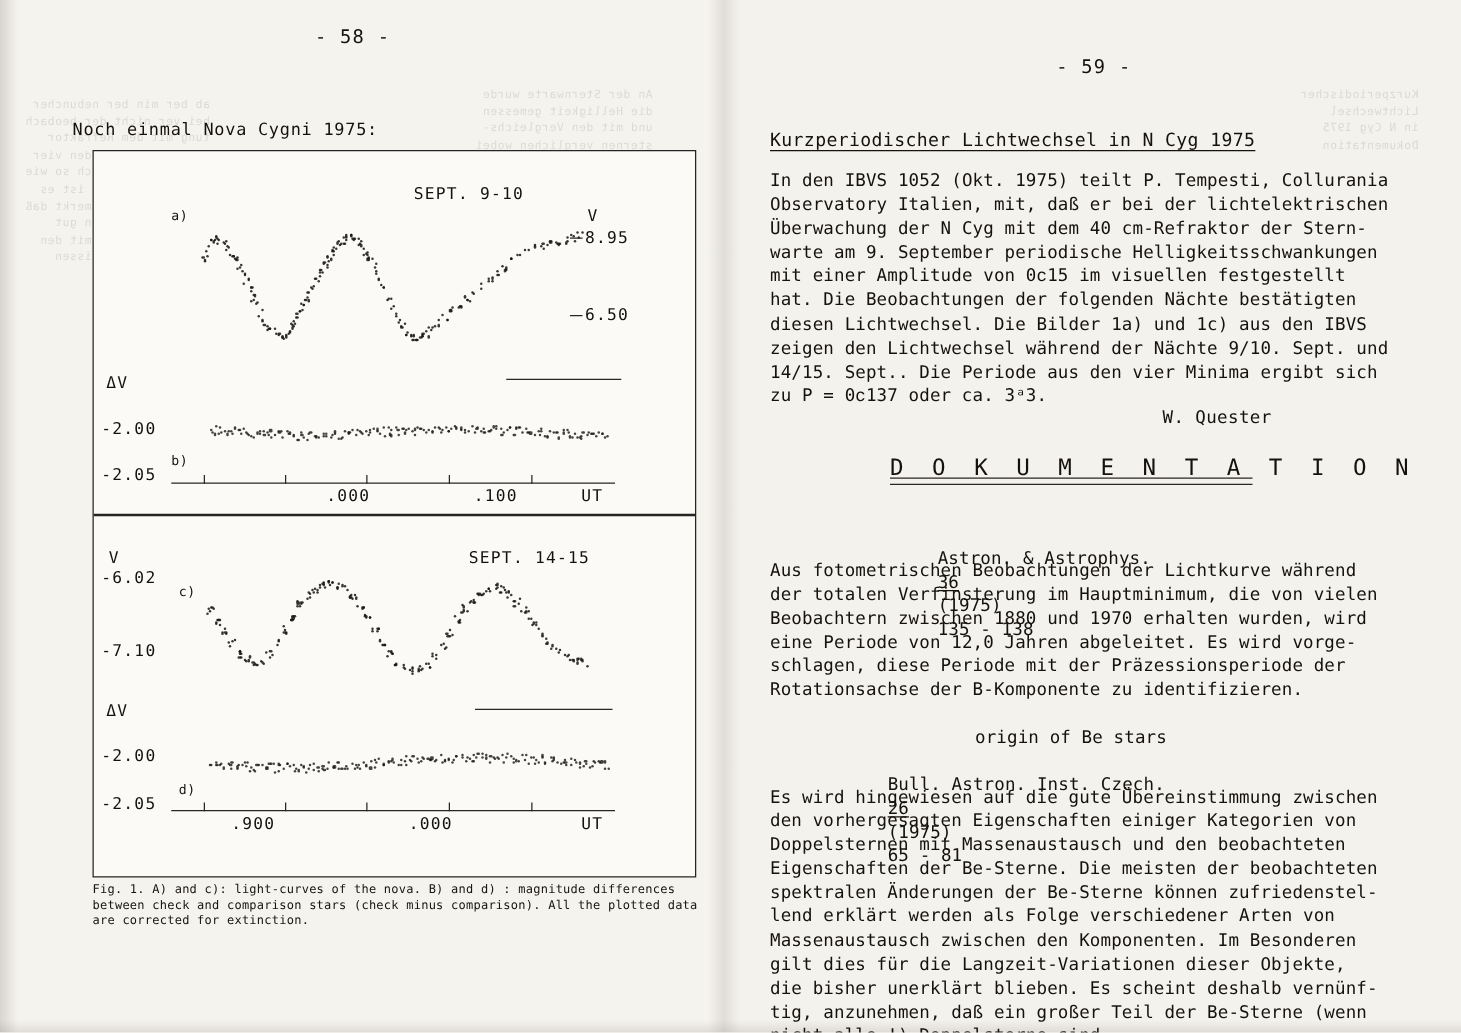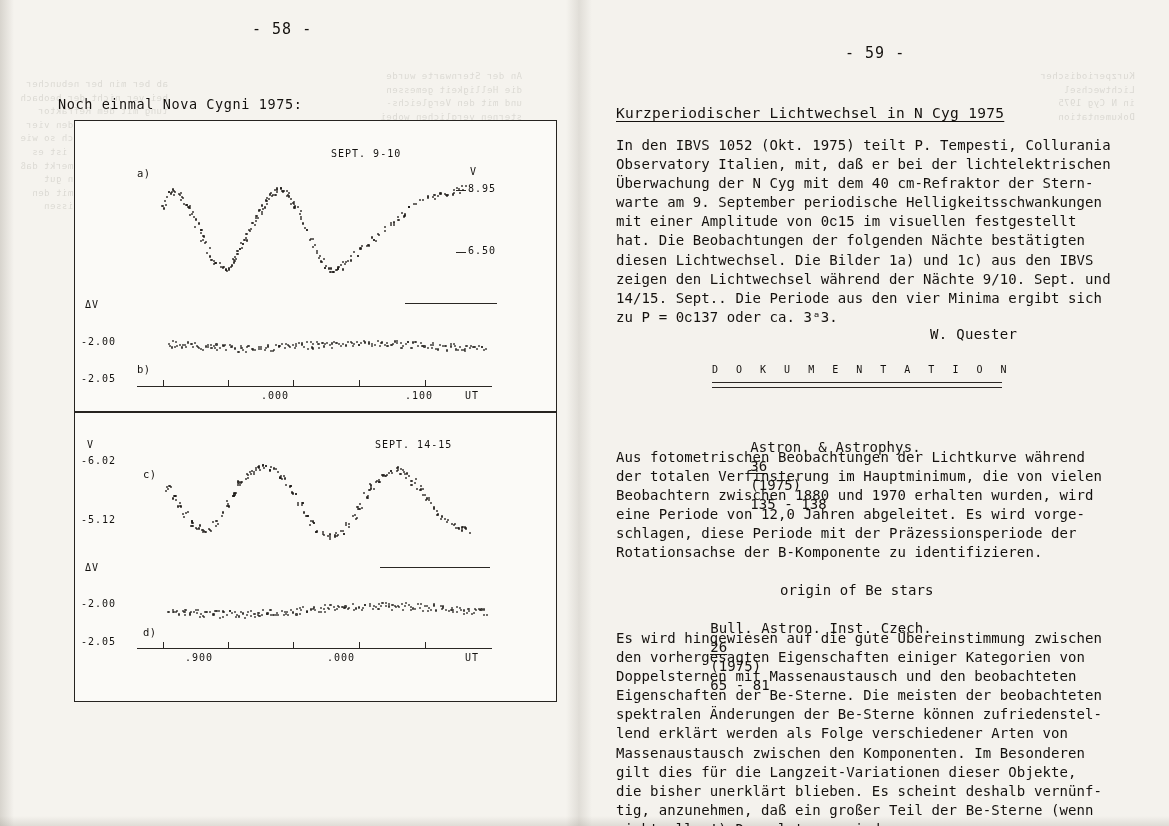--- a/index.html
+++ b/index.html
@@ -29,33 +29,33 @@
   .folio{position:absolute;font-size:15px;letter-spacing:1px;}
   #folio-left{left:252px;top:20px;}
   #folio-right{left:845px;top:44px;}
 
   .caption-head{position:absolute;left:58px;top:96px;font-size:13.5px;letter-spacing:0.6px;}
 
   
   .figure{position:absolute;left:74px;top:120px;width:481px;height:580px;
     border:1.5px solid #262320;background:#fbfaf7;}
   .fig-divider{position:absolute;left:0;top:290px;width:481px;height:1.5px;background:#262320;}
-  .fig-label{position:absolute;font-size:10px;letter-spacing:1px;color:#141210;}
+  .fig-label{position:absolute;font-size:13px;letter-spacing:1px;color:#141210;}
   .axis-line{position:absolute;background:#2a2724;}
   .tick{position:absolute;width:1.2px;height:7px;background:#2a2724;}
   .panel-letter{position:absolute;font-size:10.5px;letter-spacing:0.5px;}
   .dot{position:absolute;width:2.2px;height:2.2px;border-radius:50%;background:#181512;}
 
   .fig-caption{position:absolute;left:74px;top:706px;width:492px;font-size:9.6px;
     line-height:12.6px;letter-spacing:0.2px;color:#17140f;}
   .r-title{position:absolute;left:616px;top:105px;font-size:14.5px;letter-spacing:0.3px;
     text-decoration:underline;text-underline-offset:3px;}
   .para{position:absolute;font-size:14px;line-height:19.1px;letter-spacing:0.1px;white-space:pre-wrap;}
   .signature{position:absolute;right:120px;font-size:14px;letter-spacing:0.3px;}
-  .dok{position:absolute;left:712px;top:364px;font-size:10px;letter-spacing:6px;}
+  .dok{position:absolute;left:712px;top:364px;font-size:18px;letter-spacing:6px;}
   .dok-rule{position:absolute;left:712px;top:382px;width:290px;height:0;
     border-top:1.5px solid #2b2724;border-bottom:1.5px solid #2b2724;height:4px;}
   .ref{position:absolute;font-size:14px;line-height:19.1px;letter-spacing:0.1px;white-space:pre-wrap;}
   .ul{text-decoration:underline;text-underline-offset:2px;}
 </style>
 </head>
 <body>
 
 <div class="page">
   <div class="paper-left"></div>
@@ -102,33 +102,33 @@
     <div class="fig-label" style="left:393px;top:124px;">6.50</div>
     <div class="axis-line" style="left:381px;top:69px;width:10px;height:1.2px;"></div>
     <div class="axis-line" style="left:381px;top:131px;width:10px;height:1.2px;"></div>
 
     <div class="fig-label" style="left:10px;top:178px;">ΔV</div>
     <div class="fig-label" style="left:6px;top:215px;">-2.00</div>
     <div class="fig-label" style="left:6px;top:252px;">-2.05</div>
     <div class="panel-letter" style="left:62px;top:242px;">b)</div>
     <div class="axis-line" style="left:330px;top:182px;width:92px;height:1.4px;"></div>
     <div class="fig-label" style="left:186px;top:269px;">.000</div>
-    <div class="fig-label" style="left:330px;top:269px;">.100</div>
+    <div class="fig-label" style="left:304px;top:269px;">.100</div>
     <div class="fig-label" style="left:390px;top:269px;">UT</div>
     <div class="axis-line" style="left:62px;top:265px;width:355px;height:1.3px;"></div>
     <div class="tick" style="left:88px;top:259px;"></div>
     <div class="tick" style="left:153px;top:259px;"></div>
     <div class="tick" style="left:218px;top:259px;"></div>
     <div class="tick" style="left:284px;top:259px;"></div>
     <div class="tick" style="left:350px;top:259px;"></div>
 
     <div class="fig-label" style="left:300px;top:318px;">SEPT. 14-15</div>
     <div class="fig-label" style="left:12px;top:318px;">V</div>
     <div class="fig-label" style="left:6px;top:334px;">-6.02</div>
-    <div class="fig-label" style="left:6px;top:393px;">-5.12</div>
+    <div class="fig-label" style="left:6px;top:393px;">-7.10</div>
     <div class="panel-letter" style="left:68px;top:347px;">c)</div>
 
     <div class="fig-label" style="left:10px;top:441px;">ΔV</div>
     <div class="fig-label" style="left:6px;top:477px;">-2.00</div>
     <div class="fig-label" style="left:6px;top:515px;">-2.05</div>
     <div class="panel-letter" style="left:68px;top:505px;">d)</div>
     <div class="axis-line" style="left:305px;top:446px;width:110px;height:1.4px;"></div>
     <div class="fig-label" style="left:110px;top:531px;">.900</div>
     <div class="fig-label" style="left:252px;top:531px;">.000</div>
     <div class="fig-label" style="left:390px;top:531px;">UT</div>
@@ -993,20 +993,21 @@
         <div class="dot" style="left: 399.8px; top: 487.7px; opacity: 0.8;"></div>
         <div class="dot" style="left: 403px; top: 487px; opacity: 0.8;"></div>
         <div class="dot" style="left: 404.2px; top: 488px; opacity: 0.8;"></div>
         <div class="dot" style="left: 405.4px; top: 487.4px; opacity: 0.8;"></div>
         <div class="dot" style="left: 408.2px; top: 492.6px; opacity: 0.8;"></div>
         <div class="dot" style="left: 407.6px; top: 487.4px; opacity: 0.8;"></div>
         <div class="dot" style="left: 410.9px; top: 493.2px; opacity: 0.8;"></div>
       </div>
   </div>
 
+  <div class="fig-caption">Fig. 1. A) and c): light-curves of the nova. B) and d) : magnitude differences between check and comparison stars (check minus comparison). All the plotted data are corrected for extinction.</div>
 
   <div class="folio" id="folio-right">- 59 -</div>
 
   <div class="r-title">Kurzperiodischer Lichtwechsel in N Cyg 1975</div>
 
   <div class="para" style="left:616px;top:136px;width:530px;">In den IBVS 1052 (Okt. 1975) teilt P. Tempesti, Collurania
 Observatory Italien, mit, daß er bei der lichtelektrischen
 Überwachung der N Cyg mit dem 40 cm-Refraktor der Stern-
 warte am 9. September periodische Helligkeitsschwankungen
 mit einer Amplitude von 0ᴄ15 im visuellen festgestellt

